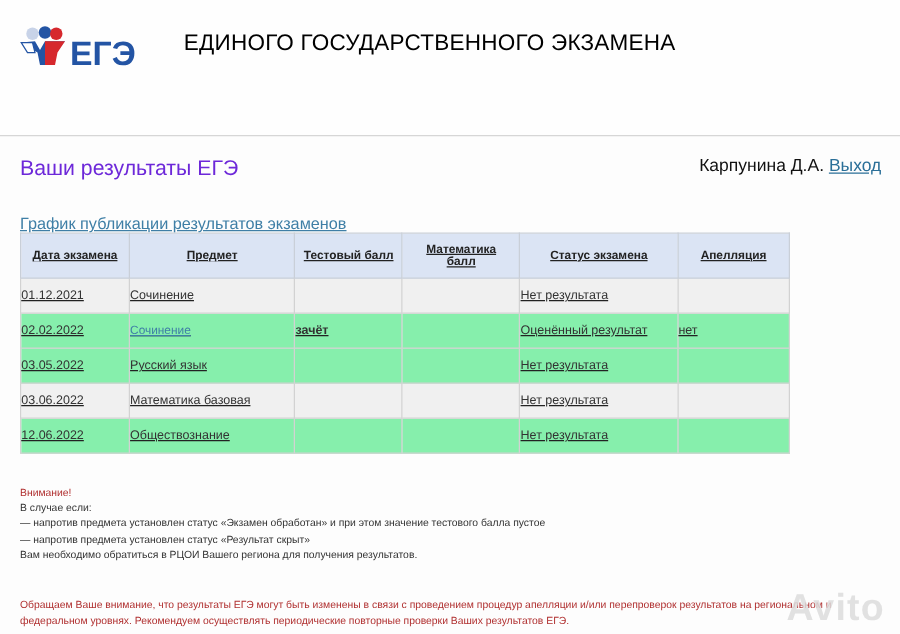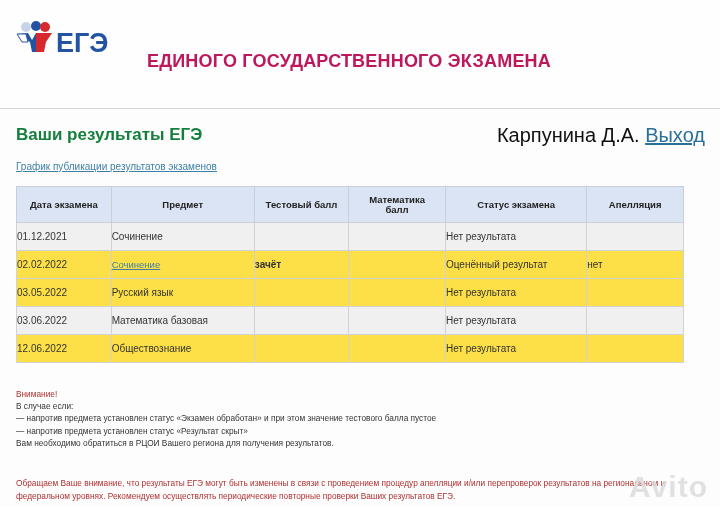--- a/index.html
+++ b/index.html
@@ -2,32 +2,32 @@
 <html><head>
 <meta charset="utf-8">
 <style>
   * { box-sizing: border-box; margin: 0; padding: 0; }
   html, body { width: 720px; height: 507px; overflow: hidden; background: #fdfdfd; }
   body { font-family: "Liberation Sans", sans-serif; color: #222; position: relative; }
 
   .header { position: absolute; left: 0; top: 0; width: 720px; height: 109px; background: #fefefe; border-bottom: 1px solid #d6d6d6; }
   .logo { position: absolute; left: 14px; top: 18px; width: 104px; height: 40px; }
   .portal-line1 { position: absolute; left: 147px; top: 18px; font-size: 18px; color: #8a8a8a; letter-spacing: 0.1px; }
-  .portal-line2 { position: absolute; left: 147px; top: 51px; font-size: 18px; font-weight: bold; color: #be185d; letter-spacing: 0.2px; }
+  .portal-line2 { position: absolute; left: 147px; top: 24px; font-size: 18px; font-weight: normal; color: #000000; letter-spacing: 0.2px; }
 
-  .page-title { position: absolute; left: 16px; top: 125px; font-size: 17px; font-weight: bold; color: #15803d; }
-  .user-block { position: absolute; right: 15px; top: 124px; font-size: 20px; color: #111; margin-left: 23px; }
+  .page-title { position: absolute; left: 16px; top: 125px; font-size: 17px; font-weight: normal; color: #6d28d9; }
+  .user-block { position: absolute; right: 15px; top: 124px; font-size: 14px; color: #111; margin-left: 23px; }
   .user-block a { color: #2a6f98; text-decoration: underline; }
-  .schedule-link { position: absolute; left: 16px; top: 161px; font-size: 10px; color: #3f7fa6; text-decoration: underline; }
+  .schedule-link { position: absolute; left: 16px; top: 171px; font-size: 13px; color: #3f7fa6; text-decoration: underline; }
 
-  table.results { position: absolute; left: 16px; top: 186px; width: 668px; border-collapse: collapse; font-size: 10px; }
+  table.results { position: absolute; left: 16px; top: 186px; width: 616px; border-collapse: collapse; font-size: 10px; text-decoration: underline; }
   table.results th { background: #dbe4f4; font-weight: bold; color: #222; height: 36px; border: 1px solid #c9cfd8; text-align: center; font-size: 9.5px; line-height: 10px; }
   table.results td { height: 28px; border: 1px solid #d2d2d2; text-align: left; color: #333; font-size: 10px; }
   table.results tr.odd td { background: #f0f0f0; }
-  table.results tr.even td { background: #fde047; }
+  table.results tr.even td { background: #86efac; }
   td a { color: #3f7fa6; text-decoration: underline; font-size: 9.5px; }
   .score { color: #2e7d32; font-weight: bold; }
 
   .notice { position: absolute; left: 16px; top: 388px; font-size: 8.3px; line-height: 12.2px; color: #333; }
   .notice .warn { color: #b03030; }
   .footer-note { position: absolute; left: 16px; top: 477px; width: 680px; font-size: 8.3px; line-height: 13px; color: #b03030; }
 
   .watermark { position: absolute; right: 12px; top: 470px; font-size: 30px; font-weight: bold; color: rgba(220,220,220,0.85); letter-spacing: 1px; }
 </style>
 </head>

